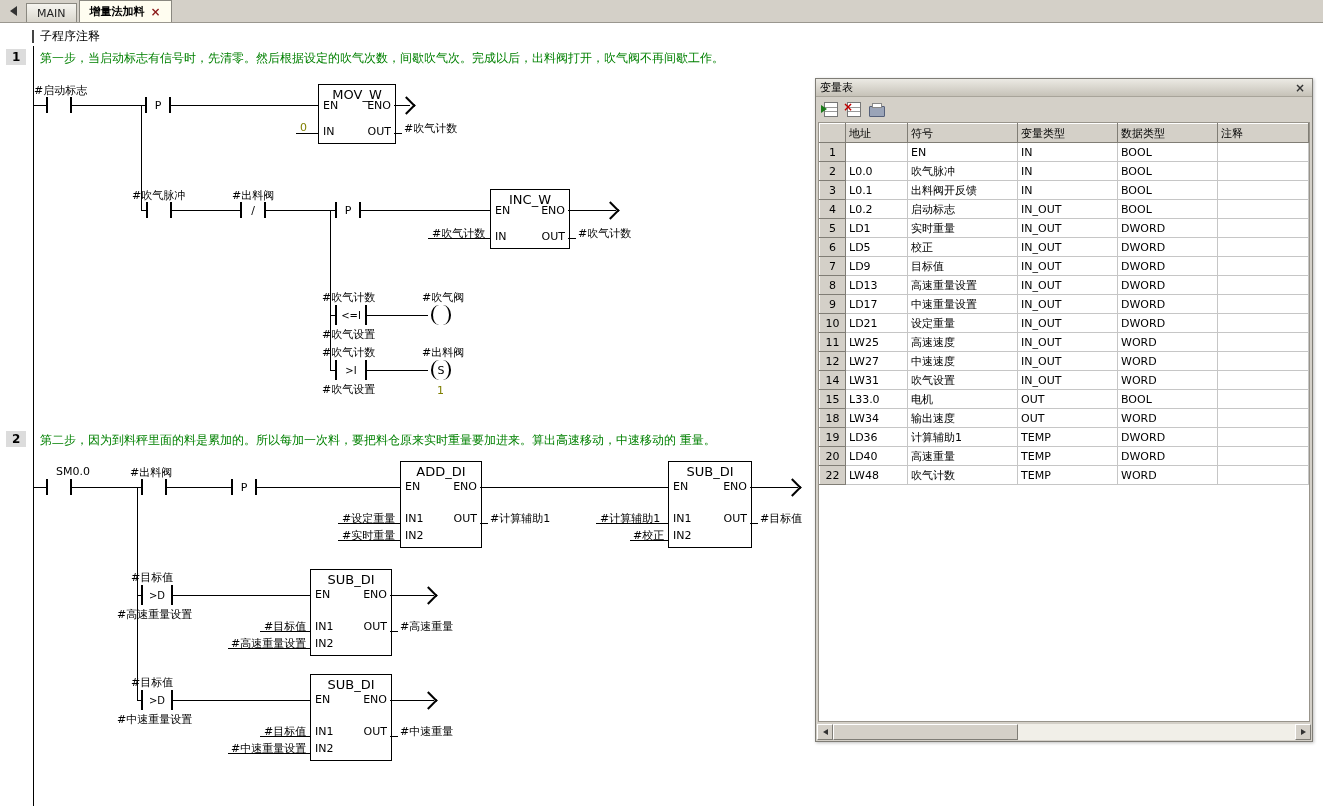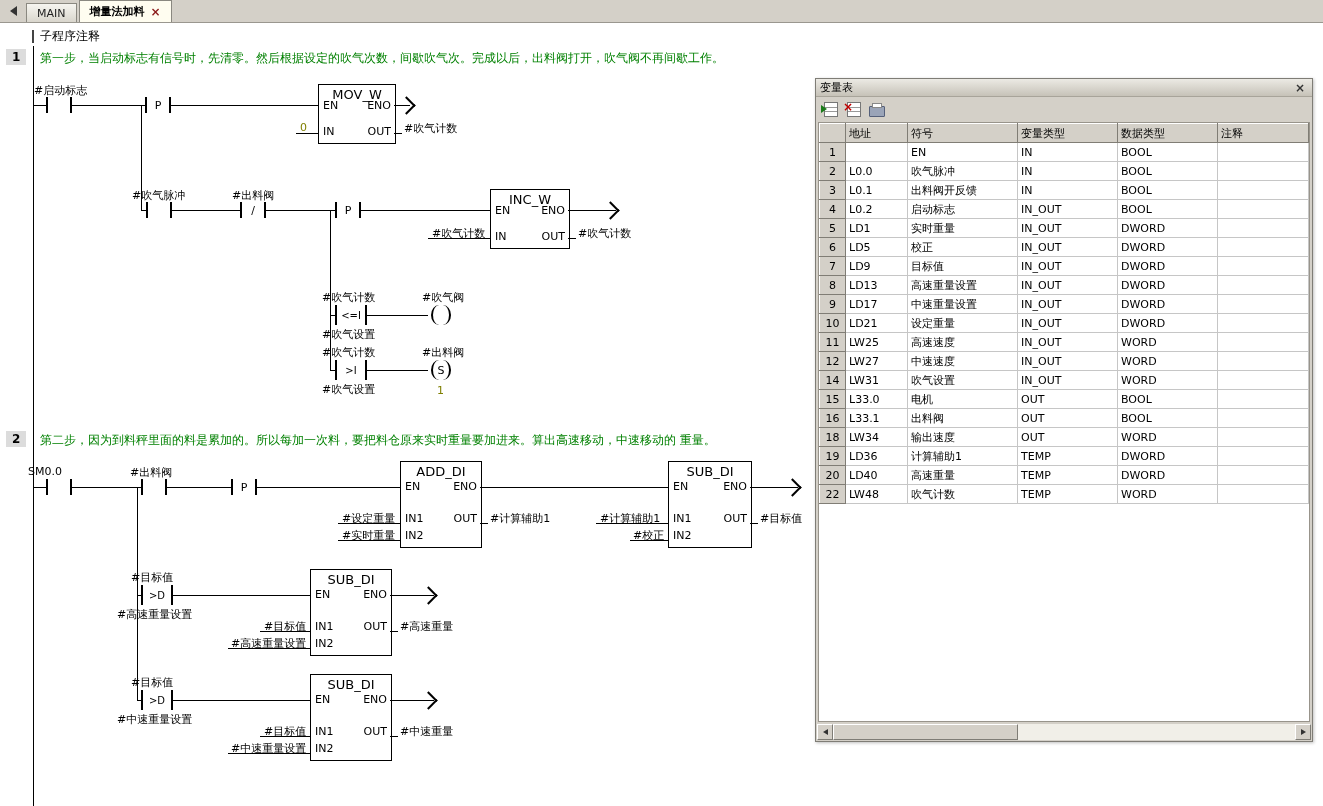--- a/index.html
+++ b/index.html
@@ -175,21 +175,21 @@
     <span class="arcL"></span>
     <span class="arcR"></span>
     <span class="cop">S</span>
   </div>
   <div class="olab" style="left:437px;top:384px">1</div>
 
   <div class="netnum" style="left:6px;top:431px">2</div>
   <div class="grncmt" style="left:40px;top:432px">第二步，因为到料秤里面的料是累加的。所以每加一次料，要把料仓原来实时重量要加进来。算出高速移动，中速移动的 重量。</div>
 
   <div class="hw" style="left:34px;top:487px;width:366px"></div>
-  <div class="lab" style="left:28px;top:465px">SM0.0</div>
+  <div class="lab" style="left:56px;top:465px">SM0.0</div>
   <div class="contact" style="left:46px;top:479px">
     <span class="cmid"></span>
   </div>
   <div class="vw" style="left:137px;top:487px;height:213px"></div>
   <div class="lab" style="left:130px;top:465px">#出料阀</div>
   <div class="contact" style="left:141px;top:479px">
     <span class="cmid"></span>
   </div>
   <div class="contact" style="left:231px;top:479px">
     <span class="cmid">P</span>
@@ -419,28 +419,20 @@
           </tr>
           <tr>
             <th>15</th>
             <td>L33.0</td>
             <td>电机</td>
             <td>OUT</td>
             <td>BOOL</td>
             <td></td>
           </tr>
           <tr>
-            <th>16</th>
-            <td>L33.1</td>
-            <td>出料阀</td>
-            <td>OUT</td>
-            <td>BOOL</td>
-            <td></td>
-          </tr>
-          <tr>
             <th>18</th>
             <td>LW34</td>
             <td>输出速度</td>
             <td>OUT</td>
             <td>WORD</td>
             <td></td>
           </tr>
           <tr>
             <th>19</th>
             <td>LD36</td>

